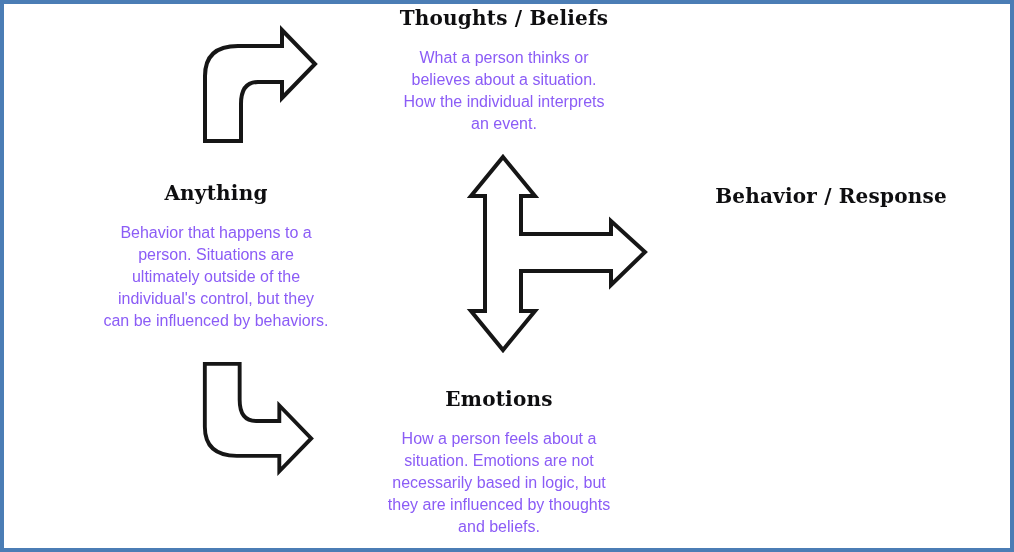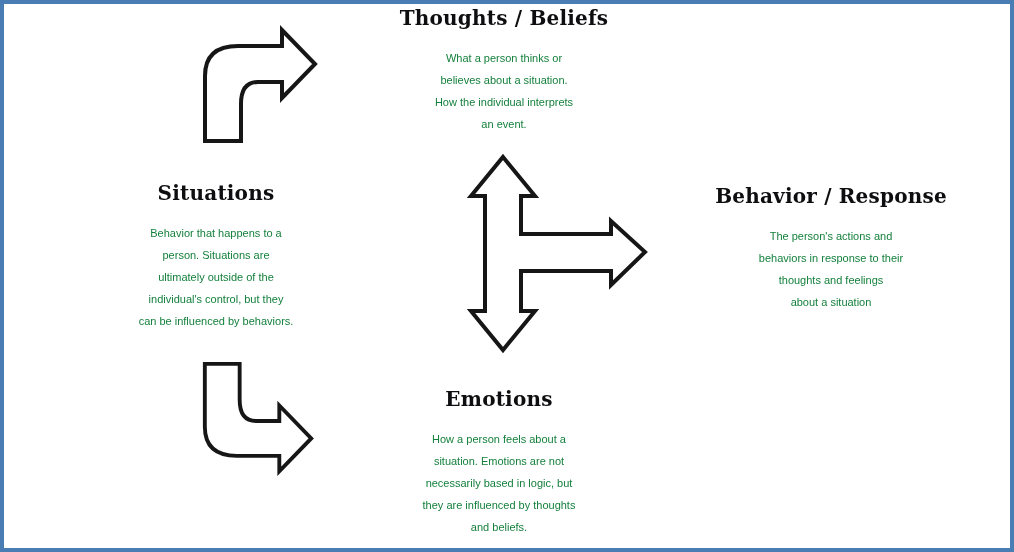--- a/index.html
+++ b/index.html
@@ -27,23 +27,23 @@
     margin: 0 0 7px 0;
     font-family: "DejaVu Serif", serif;
     font-weight: bold;
     font-size: 20px;
     line-height: 26px;
     color: #0e0e10;
     letter-spacing: 0.2px;
   }
   .node-body {
     margin: 16px;
-    font-size: 11px;
+    font-size: 16px;
     line-height: 22px;
-    color: #15803d;
+    color: #8b5cf6;
     font-weight: 500;
     white-space: pre-line;
   }
   .node-thoughts  { left: 350px; top: 1px; }
   .node-situation { left: 62px;  top: 176px; }
   .node-behavior  { left: 677px; top: 179px; }
   .node-emotions  { left: 345px; top: 382px; }
 
   .arrow { position: absolute; display: block; line-height: 0; }
   .arrow svg { display: block; overflow: visible; }
@@ -65,34 +65,30 @@
 
   <section class="node node-thoughts">
     <h2 class="node-title">Thoughts / Beliefs</h2>
     <p class="node-body">What a person thinks or
 believes about a situation.
 How the individual interprets
 an event.</p>
   </section>
 
   <section class="node node-situation">
-    <h2 class="node-title">Situations</h2>
+    <h2 class="node-title">Anything</h2>
     <p class="node-body">Behavior that happens to a
 person. Situations are
 ultimately outside of the
 individual's control, but they
 can be influenced by behaviors.</p>
   </section>
 
   <section class="node node-behavior">
     <h2 class="node-title">Behavior / Response</h2>
-    <p class="node-body">The person's actions and
-behaviors in response to their
-thoughts and feelings
-about a situation</p>
   </section>
 
   <section class="node node-emotions">
     <h2 class="node-title">Emotions</h2>
     <p class="node-body">How a person feels about a
 situation. Emotions are not
 necessarily based in logic, but
 they are influenced by thoughts
 and beliefs.</p>
   </section>

